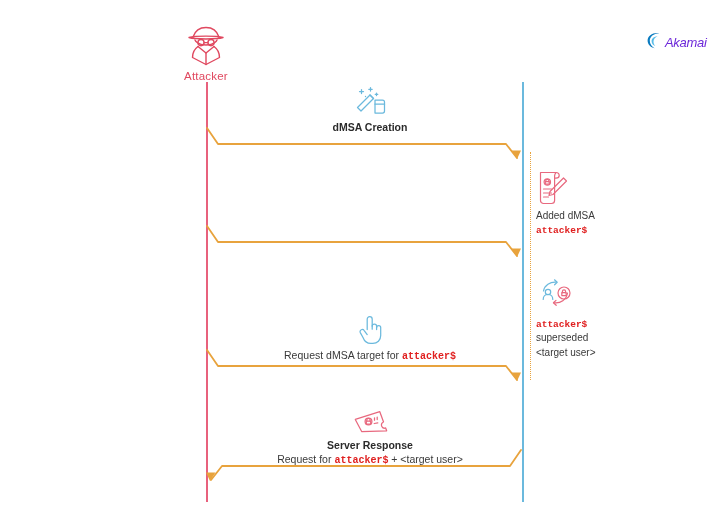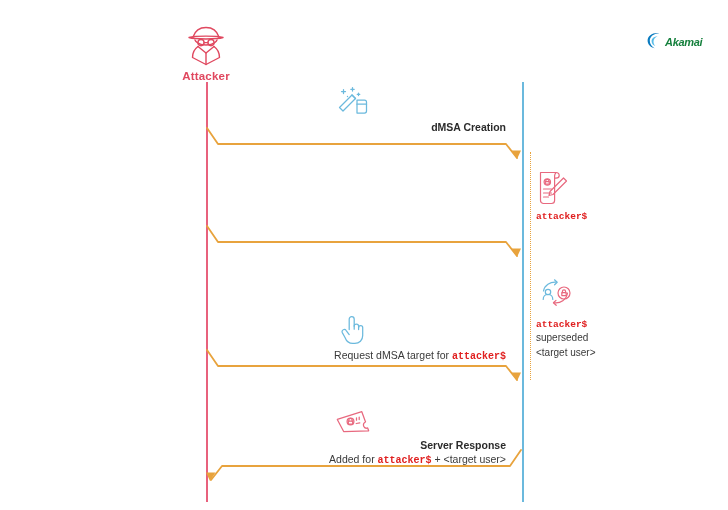--- a/index.html
+++ b/index.html
@@ -58,50 +58,50 @@
 
   .actor-icon {
     height: 46px;
     display: flex;
     align-items: center;
     justify-content: center;
   }
   .actor-label {
     margin-top: 2px;
     font-size: 11.5px;
-    font-weight: bold;
+    font-weight: normal;
     letter-spacing: 0.2px;
   }
   #actor-attacker .actor-label { color: #e0485f; }
   #actor-dc .actor-label { color: #3f9ec4; }
 
   
   #akamai-logo {
     position: absolute;
     left: 645px;
     top: 31px;
     display: flex;
     align-items: center;
     gap: 2px;
   }
   #akamai-wordmark {
-    font-size: 11px;
-    font-weight: bold;
+    font-size: 13px;
+    font-weight: normal;
     font-style: italic;
-    color: #15803d;
+    color: #6d28d9;
     letter-spacing: -0.3px;
     line-height: 1;
   }
 
   
   .message {
     position: absolute;
-    left: 198px;
+    left: 216px;
     width: 308px;
-    text-align: right;
+    text-align: center;
   }
   .msg-icon {
     height: 34px;
     display: flex;
     align-items: flex-end;
     justify-content: center;
     margin-bottom: 2px;
   }
   .msg-title {
     font-size: 10.5px;
@@ -231,21 +231,21 @@
       <svg width="36" height="28" viewBox="0 0 36 28" fill="none" stroke="#e8697f" stroke-width="1.25" stroke-linecap="round" stroke-linejoin="round">
         <path d="M4.5 10.5 L29.5 4.5 L32.5 15 C30.8 15.5, 29.8 17.2, 30.3 18.9 C30.8 20.6, 32.5 21.6, 34.2 21.1 L35 24 L10 23 Z" transform="translate(-1,0) rotate(-4 18 14)"></path>
         <circle cx="16.5" cy="13.5" r="3.4"></circle>
         <path d="M14.8 13.2 L14.8 11.9 C14.8 11, 15.5 10.4, 16.5 10.4 C17.4 10.4, 18.1 11, 18.1 11.9 L18.1 13.2"></path>
         <path d="M14.3 13.2 L18.7 13.2 L18.7 16 L14.3 16 Z"></path>
         <path d="M22.5 9.8 L22.5 12.2 M25.2 9 L25.2 11.5"></path>
         <path d="M22.2 15.5 L25.8 14.8"></path>
       </svg>
     </div>
     <div class="msg-title">Server Response</div>
-    <div class="msg-sub"><span>Added for </span><span class="tok">attacker$</span><span>  + &lt;target user&gt;</span></div>
+    <div class="msg-sub"><span>Request for </span><span class="tok">attacker$</span><span>  + &lt;target user&gt;</span></div>
   </div>
 
   <svg class="arrow-svg" viewBox="0 0 728 510">
 
     <g>
       <path d="M207 128 L218 144 L506 144 L517 158" fill="none" stroke="#e8a33d" stroke-width="1.8" stroke-linejoin="round" stroke-linecap="round"></path>
       <path d="M517 159 L511.5 150.5 L521 150.5 Z" fill="#e8a33d"></path>
     </g>
 
     <g>
@@ -269,20 +269,21 @@
       <svg width="34" height="38" viewBox="0 0 34 38" fill="none" stroke="#e8697f" stroke-width="1.2" stroke-linecap="round" stroke-linejoin="round">
         <path d="M4.5 3.5 L20 3.5 C20 3.5, 18.6 5.2, 18.6 7 L18.6 31.5 C18.6 33.2, 17.2 34.5, 15.5 34.5 L7.5 34.5 C5.8 34.5, 4.5 33.2, 4.5 31.5 Z"></path>
         <path d="M20 3.5 C21.8 3.5, 23.2 4.9, 23.2 6.6 C23.2 8.3, 21.8 9.2, 20 9.2 L18.6 9.2"></path>
         <circle cx="11.3" cy="13" r="3.2"></circle>
         <path d="M9.8 12.7 L9.8 11.6 C9.8 10.8, 10.5 10.3, 11.3 10.3 C12.1 10.3, 12.8 10.8, 12.8 11.6 L12.8 12.7"></path>
         <path d="M9.3 12.7 L13.3 12.7 L13.3 15.2 L9.3 15.2 Z"></path>
         <path d="M7.5 20 L15.5 20 M7.5 24 L15.5 24 M7.5 28 L12.5 28"></path>
         <path d="M27.5 9 L30.5 12 L17 25.5 L13 26.5 L14 22.5 Z"></path>
       </svg>
     </div>
+    <div class="note-text">Added dMSA</div>
     <div class="note-text"><span class="tok">attacker$</span></div>
   </div>
 
   <div class="side-note" id="side-note-2">
     <div class="note-icon">
       <svg width="42" height="36" viewBox="0 0 42 36" fill="none" stroke-width="1.2" stroke-linecap="round" stroke-linejoin="round">
         <path d="M7.5 13 C8.5 7.5, 14 3.5, 20.5 4.2" fill="none" stroke="#6bb9dd"></path>
         <path d="M18.5 1.8 L21.2 4.3 L18.6 6.8" fill="none" stroke="#6bb9dd"></path>
         <path d="M31.5 15 C30.5 21.5, 24.5 25.8, 18 24.8" fill="none" stroke="#e8697f"></path>
         <path d="M20.2 27.3 L17.4 24.8 L20 22.4" fill="none" stroke="#e8697f"></path>

